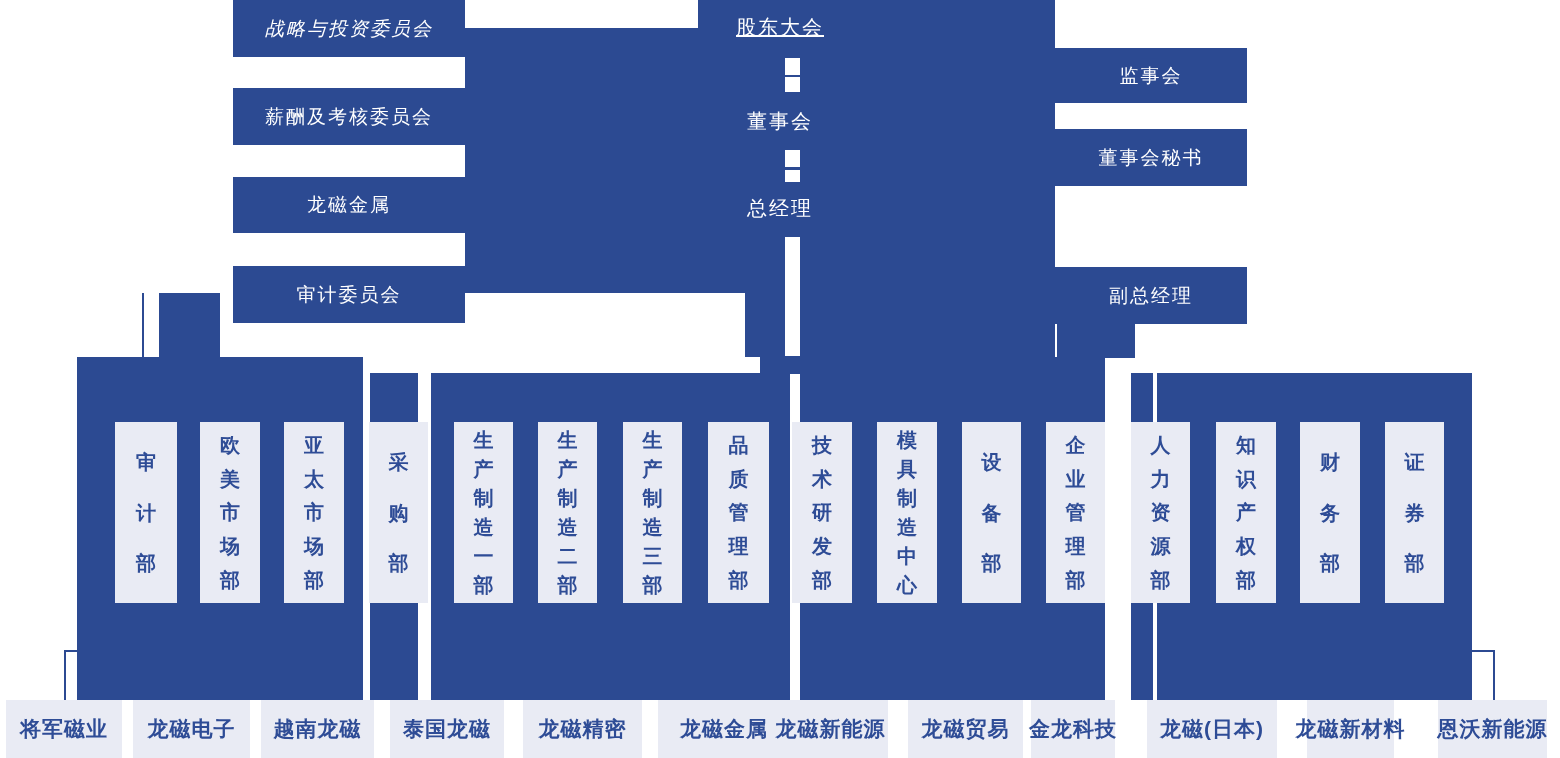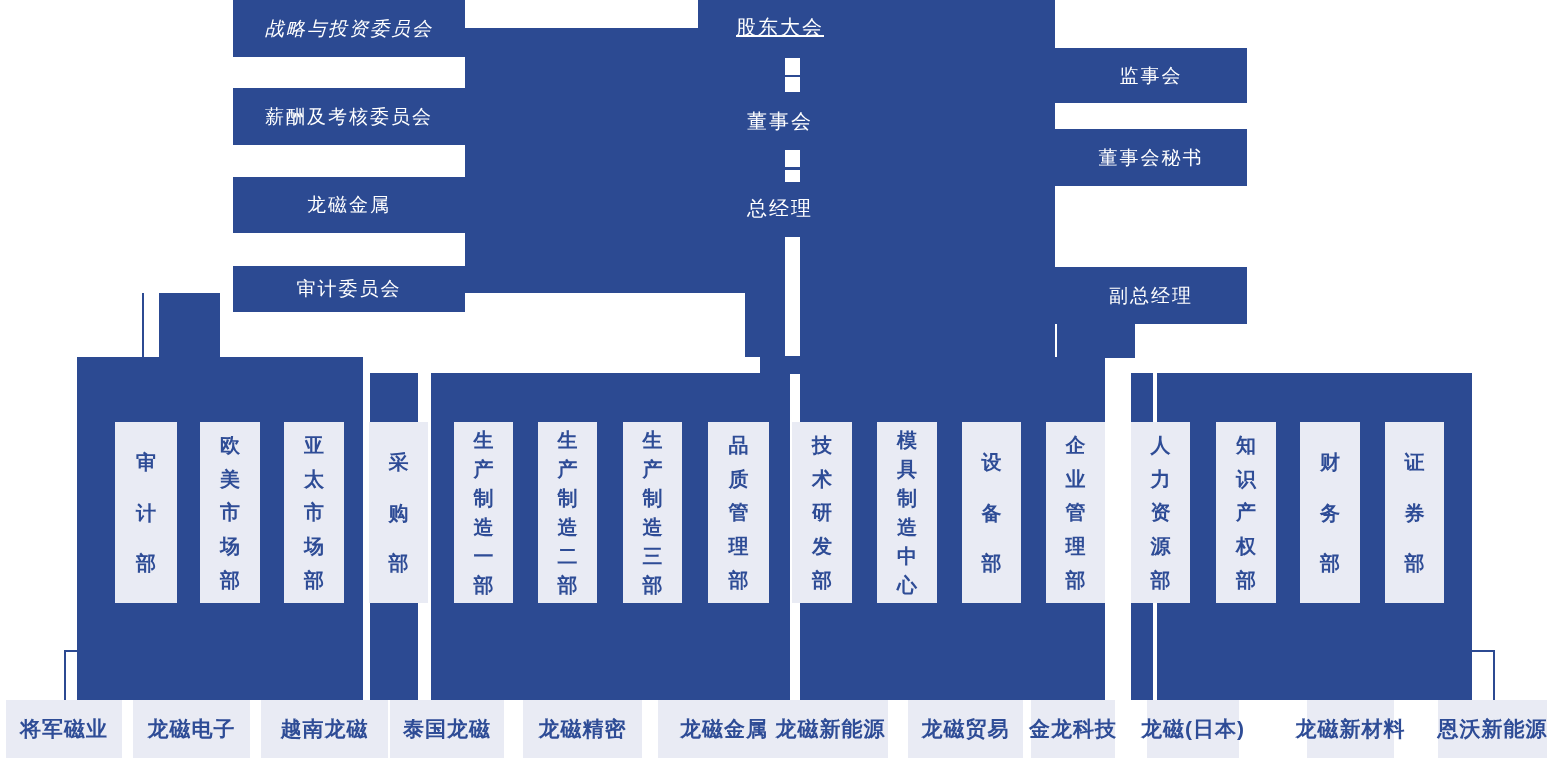--- a/index.html
+++ b/index.html
@@ -49,21 +49,21 @@
   <div class="trunk" style="top:237px;height:120px;"></div>
 
   <div class="center-label" style="left:700px;top:15px;text-decoration:underline;">股东大会</div>
   <div class="center-label" style="left:700px;top:109px;">董事会</div>
   <div class="center-label" style="left:700px;top:196px;">总经理</div>
 
   <div id="committees">
       <div class="node" style="left: 233px; top: 0px; width: 232px; height: 57px; font-style: italic;">战略与投资委员会</div>
       <div class="node" style="left: 233px; top: 88px; width: 232px; height: 57px;">薪酬及考核委员会</div>
       <div class="node" style="left: 233px; top: 177px; width: 232px; height: 56px;">龙磁金属</div>
-      <div class="node" style="left: 233px; top: 266px; width: 232px; height: 46px;">审计委员会</div>
+      <div class="node" style="left: 233px; top: 266px; width: 232px; height: 57px;">审计委员会</div>
     </div>
   <div id="officers">
       <div class="node" style="left: 1055px; top: 48px; width: 192px; height: 55px;">监事会</div>
       <div class="node" style="left: 1055px; top: 129px; width: 192px; height: 57px; text-align: right;">董事会秘书</div>
       <div class="node" style="left: 1055px; top: 267px; width: 192px; height: 57px;">副总经理</div>
     </div>
 
   <div class="thinline" style="left:142px;top:293px;width:2px;height:64px;"></div>
   <div class="blue" style="left:159px;top:293px;width:61px;height:64px;"></div>
   <div class="blue" style="left:760px;top:356px;width:40px;height:18px;"></div>
@@ -186,25 +186,25 @@
     </div>
 
   <div class="thinline" style="left:64px;top:650px;width:14px;height:2px;"></div>
   <div class="thinline" style="left:64px;top:650px;width:2px;height:51px;"></div>
   <div class="thinline" style="left:1471px;top:650px;width:24px;height:2px;"></div>
   <div class="thinline" style="left:1493px;top:650px;width:2px;height:51px;"></div>
 
   <div id="subsidiaries">
       <div class="sub-box" style="left: 6px; width: 116px;">将军磁业</div>
       <div class="sub-box" style="left: 133px; width: 117px;">龙磁电子</div>
-      <div class="sub-box" style="left: 261px; width: 127px;">越南龙磁</div>
+      <div class="sub-box" style="left: 261px; width: 113px;">越南龙磁</div>
       <div class="sub-box" style="left: 390px; width: 114px;">泰国龙磁</div>
       <div class="sub-box" style="left: 523px; width: 119px;">龙磁精密</div>
       <div class="sub-box" style="left: 658px; width: 132px;">龙磁金属</div>
       <div class="sub-box" style="left: 773px; width: 115px;">龙磁新能源</div>
       <div class="sub-box" style="left: 908px; width: 115px;">龙磁贸易</div>
       <div class="sub-box" style="left: 1031px; width: 84px;">金龙科技</div>
-      <div class="sub-box" style="left: 1147px; width: 92px;">龙磁(日本)</div>
+      <div class="sub-box" style="left: 1147px; width: 130px;">龙磁(日本)</div>
       <div class="sub-box" style="left: 1307px; width: 87px;">龙磁新材料</div>
       <div class="sub-box" style="left: 1438px; width: 109px;">恩沃新能源</div>
     </div>
 
 </div>
 
 </body></html>

